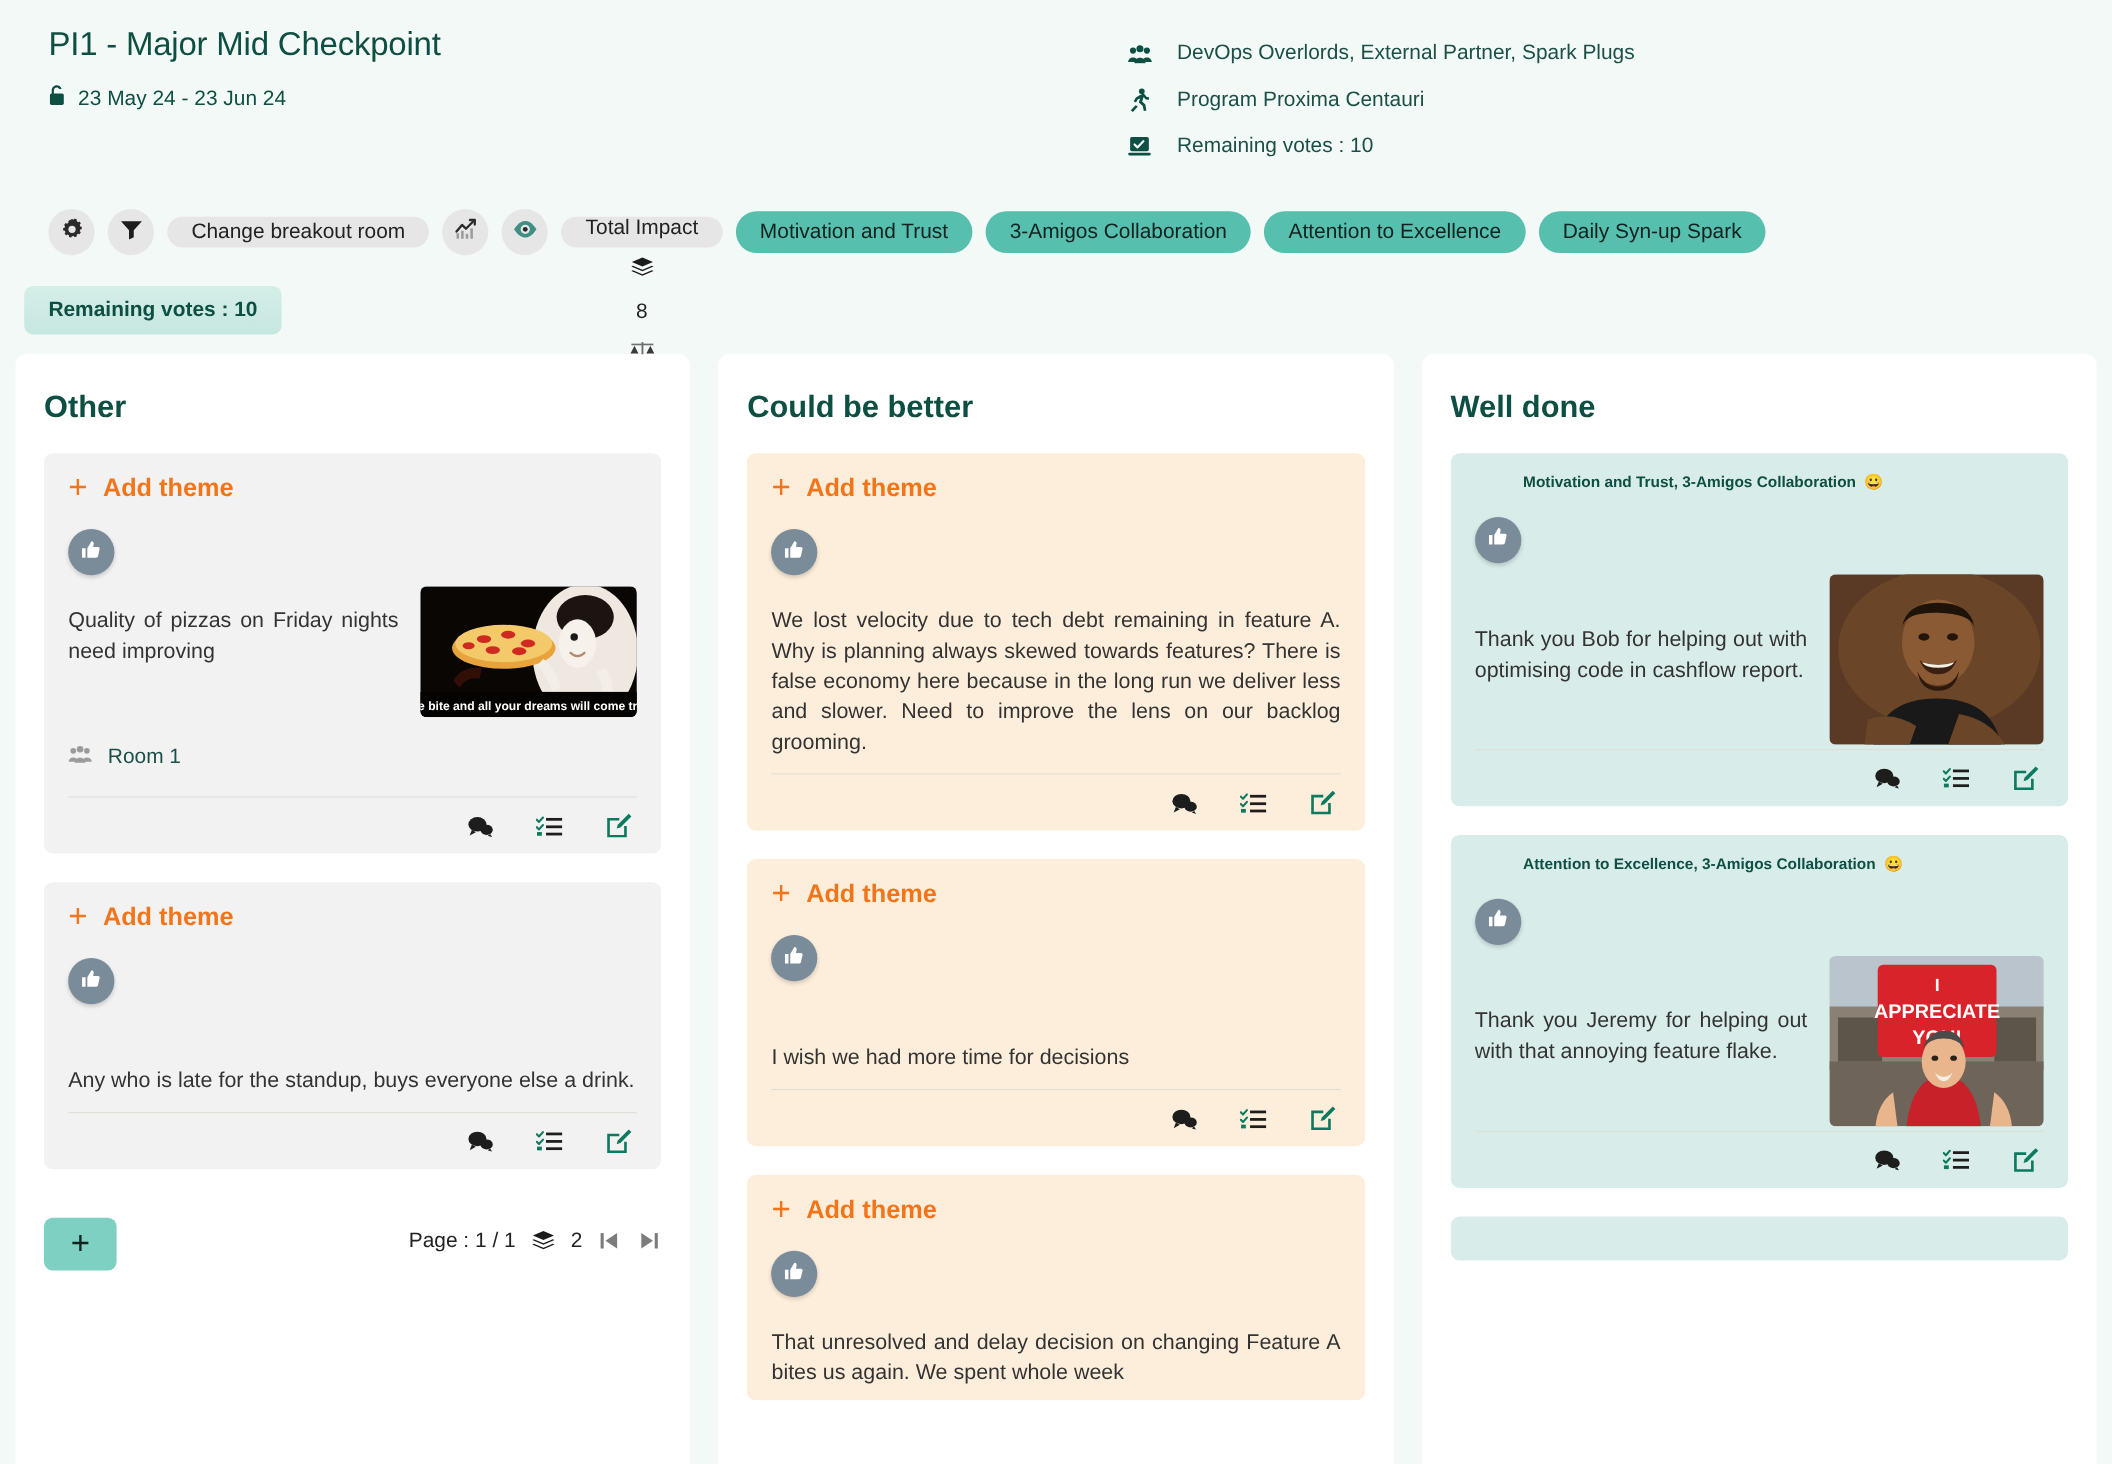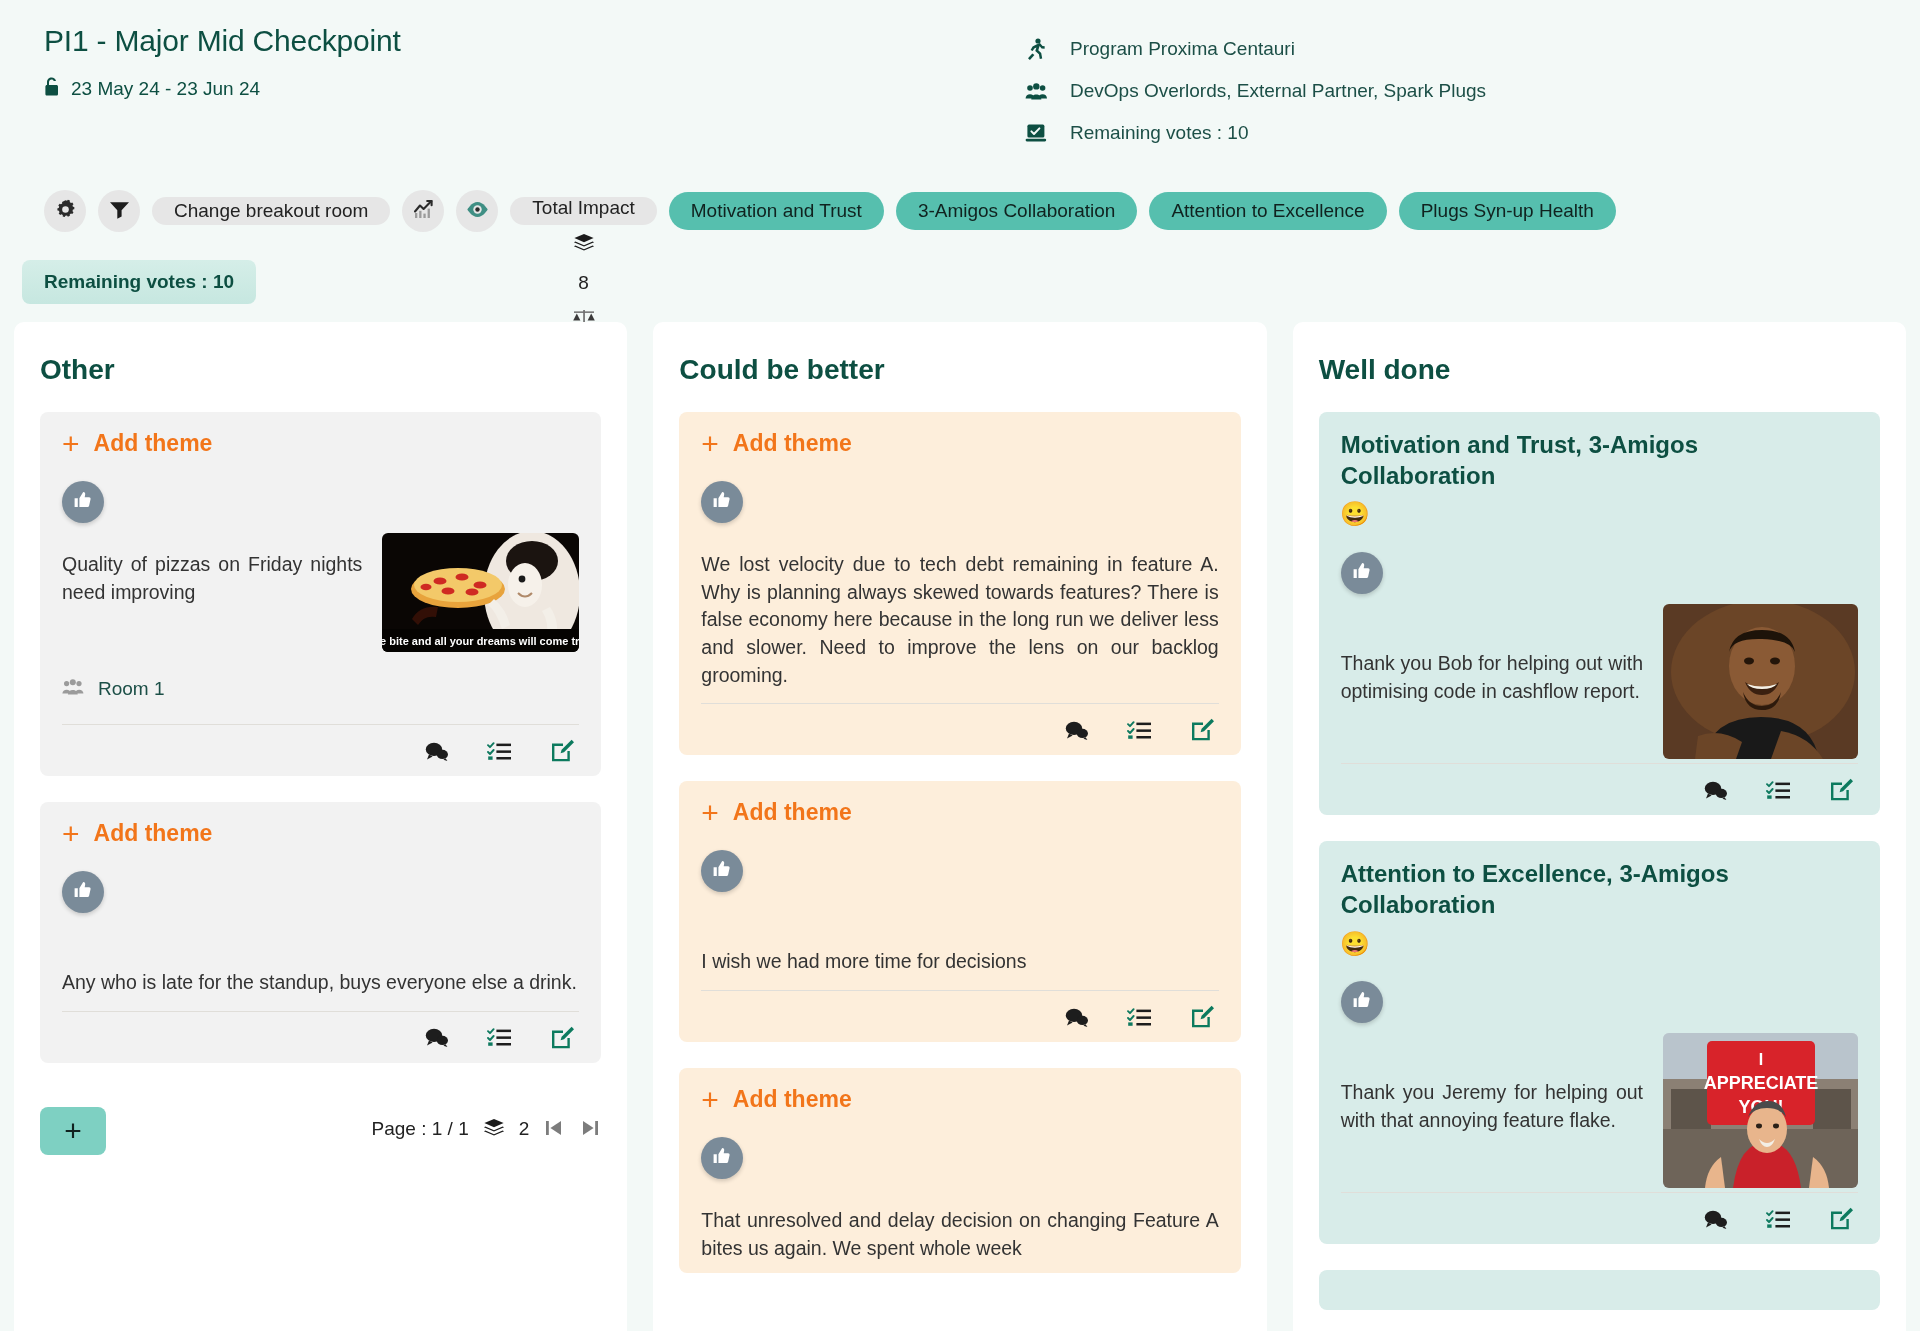--- a/index.html
+++ b/index.html
@@ -82,23 +82,23 @@
   .theme.mint  { background: #d8ece9; }
 
   .add-theme {
     display: flex; align-items: center; gap: 14px;
     color: #f2751a; font-size: 23px; font-weight: bold;
     cursor: pointer; padding-bottom: 6px;
   }
   .plus-glyph { font-size: 30px; line-height: 22px; font-weight: 400; }
 
   .theme-heading {
-    font-size: 24px; font-weight: bold; color: #0d4f42;
+    font-size: 14px; font-weight: bold; color: #0d4f42;
     line-height: 1.28; display: flex; flex-wrap: wrap; align-items: center;
-    gap: 8px; padding-bottom: 4px;
+    gap: 8px; padding-bottom: 4px; margin-left: 44px;
   }
 
   .vote-btn {
     width: 42px; height: 42px; border-radius: 21px; background: #7a8b99;
     display: flex; align-items: center; justify-content: center;
     margin: 18px 0 10px 0; cursor: pointer;
     box-shadow: 0 2px 4px rgba(0,0,0,.18);
   }
 
   .card-body { display: flex; gap: 20px; align-items: flex-start; min-height: 60px; }
@@ -149,42 +149,42 @@
         <span>
           <svg width="17" height="21" viewBox="0 0 17 21">
               <path d="M3 9V6.2C3 3.6 5 1.5 7.6 1.5c2.2 0 4 1.5 4.4 3.5h-2.2c-.35-.9-1.2-1.5-2.2-1.5-1.45 0-2.6 1.2-2.6 2.7V9h7.4c.9 0 1.6.7 1.6 1.6v7.3c0 .9-.7 1.6-1.6 1.6H3c-.9 0-1.6-.7-1.6-1.6v-7.3C1.4 9.7 2.1 9 3 9z" fill="#0d4f42"></path>
             </svg>
         </span>
         <span>23 May 24 - 23 Jun 24</span>
       </div>
     </div>
 
     <div class="header-right">
-      <div class="info-row">
-        <span class="info-icon">
-          <svg width="18" height="22" viewBox="0 0 18 22">
-            <circle cx="11" cy="3" r="2.6" fill="#0d4f42"></circle>
-            <path d="M9.4 6.4 5.6 8.6 3.6 12l2.1 1.1 1.6-2.6 2.1-1-1.1 3.6 3.6 3.2.9 4.6 2.4-.5-1-5.3-2.9-2.8 1.3-4.2 2 2.4 3 .2.1-2.4-2.2-.2-2.6-3.1z" fill="#0d4f42"></path>
-            <path d="M5.3 15.6 1 20.3l1.9 1.6 4.5-5z" fill="#0d4f42"></path>
-          </svg>
-        </span>
-        <span>Program Proxima Centauri</span>
-      </div>
       <div class="info-row">
         <span class="info-icon">
           <svg width="23" height="17" viewBox="0 0 23 17">
             <circle cx="5" cy="5" r="2.8" fill="#0d4f42"></circle>
             <circle cx="17.6" cy="5" r="2.8" fill="#0d4f42"></circle>
             <circle cx="11.3" cy="3.4" r="3.2" fill="#0d4f42"></circle>
             <path d="M0.6 15.4c0-2.6 2-4.2 4.4-4.2s4.4 1.6 4.4 4.2z" fill="#0d4f42"></path>
             <path d="M13.2 15.4c0-2.6 2-4.2 4.4-4.2s4.4 1.6 4.4 4.2z" fill="#0d4f42"></path>
             <path d="M6.3 16.4c0-3 2.2-4.9 5-4.9s5 1.9 5 4.9z" fill="#0d4f42"></path>
           </svg>
         </span>
         <span>DevOps Overlords, External Partner, Spark Plugs</span>
+      </div>
+      <div class="info-row">
+        <span class="info-icon">
+          <svg width="18" height="22" viewBox="0 0 18 22">
+            <circle cx="11" cy="3" r="2.6" fill="#0d4f42"></circle>
+            <path d="M9.4 6.4 5.6 8.6 3.6 12l2.1 1.1 1.6-2.6 2.1-1-1.1 3.6 3.6 3.2.9 4.6 2.4-.5-1-5.3-2.9-2.8 1.3-4.2 2 2.4 3 .2.1-2.4-2.2-.2-2.6-3.1z" fill="#0d4f42"></path>
+            <path d="M5.3 15.6 1 20.3l1.9 1.6 4.5-5z" fill="#0d4f42"></path>
+          </svg>
+        </span>
+        <span>Program Proxima Centauri</span>
       </div>
       <div class="info-row">
         <span class="info-icon">
           <svg width="22" height="20" viewBox="0 0 22 20">
             <rect x="2.4" y="1.6" width="17" height="13" rx="1.6" fill="#0d4f42"></rect>
             <path d="M6.4 8.4l2.6 2.6 5.4-5.6" stroke="#f3f9f7" stroke-width="2" fill="none" stroke-linecap="round" stroke-linejoin="round"></path>
             <rect x="0.6" y="15.8" width="20.6" height="2.6" rx="1.3" fill="#0d4f42"></rect>
           </svg>
         </span>
         <span>Remaining votes : 10</span>
@@ -256,21 +256,21 @@
     <div class="tag-pill">
         <span>Motivation and Trust</span>
       </div>
     <div class="tag-pill">
         <span>3-Amigos Collaboration</span>
       </div>
     <div class="tag-pill">
         <span>Attention to Excellence</span>
       </div>
     <div class="tag-pill">
-        <span>Plugs Syn-up Health</span>
+        <span>Daily Syn-up Spark</span>
       </div>
   </div>
 
   <div style="padding-left:14px;">
     <div class="votes-badge">Remaining votes : 10</div>
   </div>
 
   <div class="columns">
 
     <div class="column">

